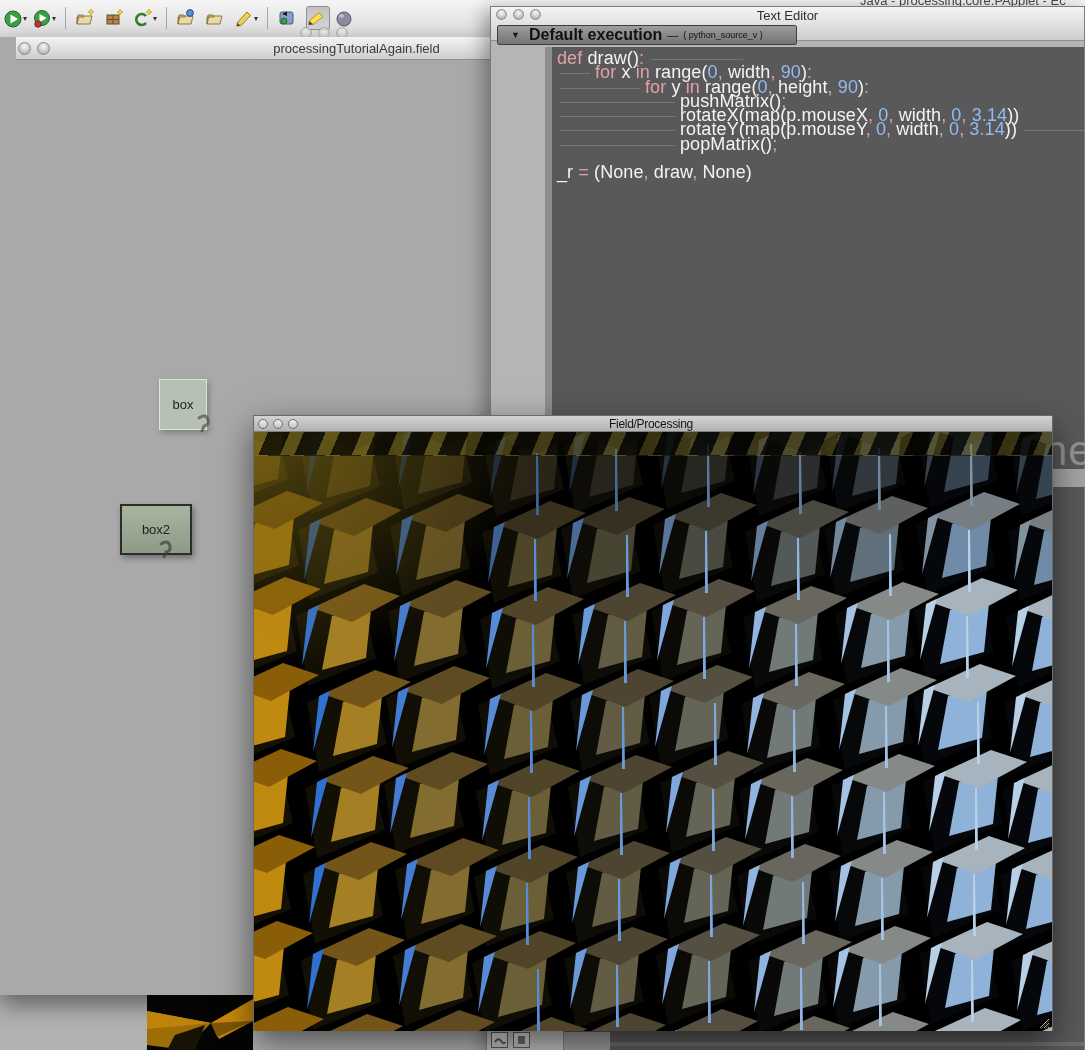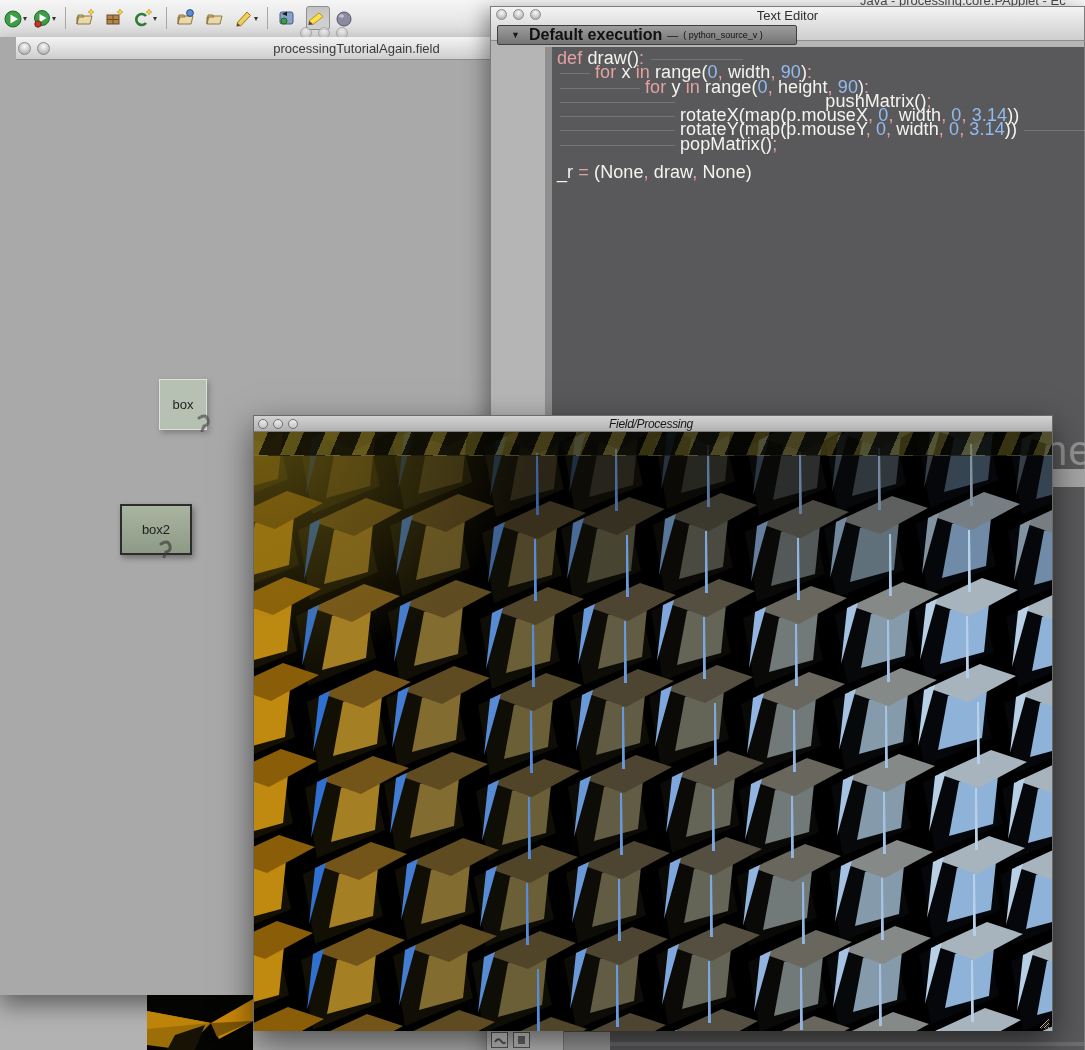--- a/index.html
+++ b/index.html
@@ -90,21 +90,21 @@
 
   
   #processing-window { left:253px; top:415px; width:800px; height:616px;
     border:1px solid #6a6a6a; box-shadow:0 12px 32px rgba(0,0,0,.55); background:#000; }
   #processing-window .titlebar { height:16px;
     background:linear-gradient(#d2d2d2,#b2b2b2); border-bottom:1px solid #7f7f7f; }
   #processing-window .lights { left:4px; top:3px; gap:5px; }
   #processing-window .lights .light { width:10px; height:10px;
     background:linear-gradient(#ececec,#c4c4c4); border:1.5px solid #6f6f6f; }
   #processing-window .wtitle { left:0; right:4px; top:1px; font-size:12px; color:#161616;
-    letter-spacing:-.3px;font-style:italic; }
+    letter-spacing:-.3px; }
   #pcanvas-wrap { left:0; top:16px; width:798px; height:599px; background:#000;
     overflow:hidden; }
   #glow { left:0; top:0; width:300px; height:260px;
     background:radial-gradient(ellipse at 0% 0%, rgba(150,128,28,.55), transparent 65%); }
   #streaks { left:0; top:0; width:798px; height:24px; opacity:.85;
     background:repeating-linear-gradient(113deg, rgba(118,108,38,.55) 0 13px,
       rgba(8,8,4,.9) 13px 33px); border-bottom:1px solid rgba(255,255,255,.07); }
   #grip { right:1px; bottom:1px; }
 </style>
 </head>
@@ -248,21 +248,21 @@
     <span class="lbl">Default execution</span>
     <span class="dash">—</span>
     <span class="det">( python_source_v )</span>
   </div>
   <div class="abs" id="ghost-e">ne</div>
   <div class="abs" id="light-band"></div>
   <div class="abs" id="code">
       <div class="code-line" style="padding-left: 0px;"><span class="tk-k">def </span><span class="tk-n">draw()</span><span class="tk-k">:</span><span class="tail" style="width: 92px;"></span></div>
       <div class="code-line" style="padding-left: 38px;"><span class="deco" style="width: 30px;"></span><span class="tk-k">for </span><span class="tk-n">x </span><span class="tk-k">in </span><span class="tk-n">range(</span><span class="tk-d">0</span><span class="tk-k">, </span><span class="tk-n">width</span><span class="tk-k">, </span><span class="tk-d">90</span><span class="tk-n">)</span><span class="tk-k">:</span></div>
       <div class="code-line" style="padding-left: 88px;"><span class="deco" style="width: 80px;"></span><span class="tk-k">for </span><span class="tk-n">y </span><span class="tk-k">in </span><span class="tk-n">range(</span><span class="tk-d">0</span><span class="tk-k">, </span><span class="tk-n">height</span><span class="tk-k">, </span><span class="tk-d">90</span><span class="tk-n">)</span><span class="tk-k">:</span></div>
-      <div class="code-line" style="padding-left: 123px; text-align: center;"><span class="deco" style="width: 115px;"></span><span class="tk-n">pushMatrix()</span><span class="tk-k">;</span></div>
+      <div class="code-line" style="padding-left: 123px;"><span class="deco" style="width: 115px;"></span><span class="tk-n">pushMatrix()</span><span class="tk-k">;</span></div>
       <div class="code-line" style="padding-left: 123px;"><span class="deco" style="width: 115px;"></span><span class="tk-n">rotateX(map(p.mouseX</span><span class="tk-k">, </span><span class="tk-d">0</span><span class="tk-k">, </span><span class="tk-n">width</span><span class="tk-k">, </span><span class="tk-d">0</span><span class="tk-k">, </span><span class="tk-d">3.14</span><span class="tk-n">))</span></div>
       <div class="code-line" style="padding-left: 123px;"><span class="deco" style="width: 115px;"></span><span class="tk-n">rotateY(map(p.mouseY</span><span class="tk-k">, </span><span class="tk-d">0</span><span class="tk-k">, </span><span class="tk-n">width</span><span class="tk-k">, </span><span class="tk-d">0</span><span class="tk-k">, </span><span class="tk-d">3.14</span><span class="tk-n">))</span><span class="tail" style="width: 212px;"></span></div>
       <div class="code-line" style="padding-left: 123px;"><span class="deco" style="width: 115px;"></span><span class="tk-n">popMatrix()</span><span class="tk-k">;</span></div>
       <div class="code-line" style="padding-left: 0px;"></div>
       <div class="code-line" style="padding-left: 0px;"><span class="tk-n">_r </span><span class="tk-k">= </span><span class="tk-n">(None</span><span class="tk-k">, </span><span class="tk-n">draw</span><span class="tk-k">, </span><span class="tk-n">None)</span></div>
     </div>
   <div class="abs" id="bottom-band"></div>
 </div>
 
 <div class="abs" id="mini-toolbar">

